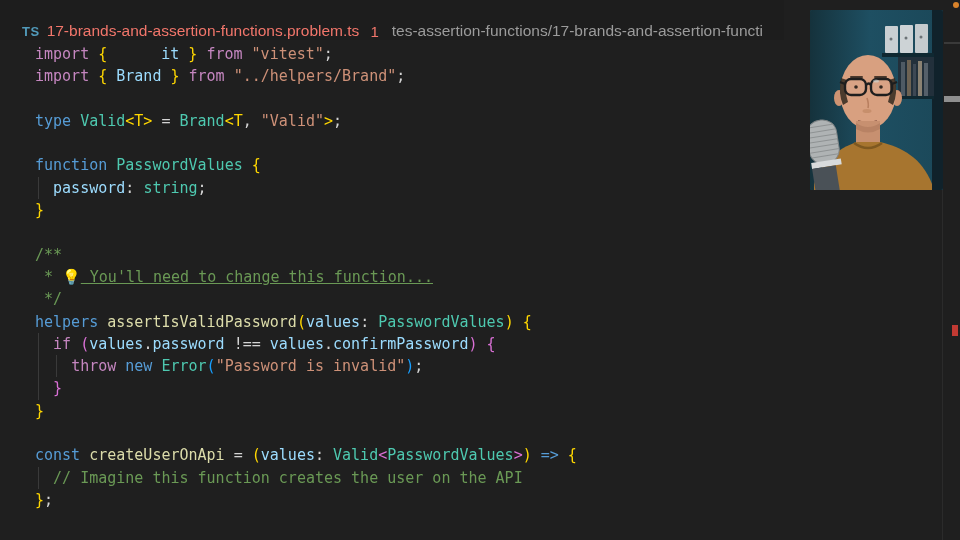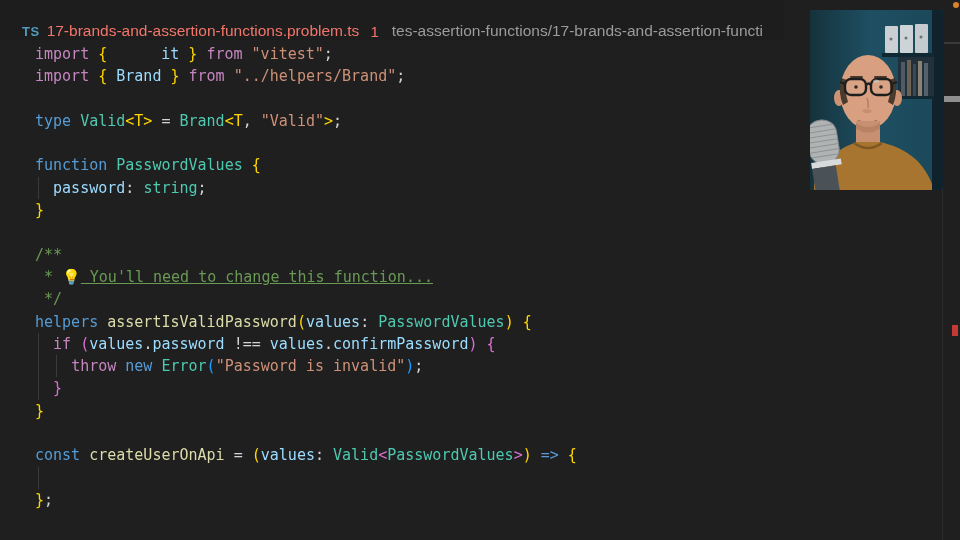--- a/index.html
+++ b/index.html
@@ -78,21 +78,21 @@
         <div class="code-line"><span style="color: var(--c-cmt);">/**</span></div>
         <div class="code-line"><span style="color: var(--c-cmt);"> * </span><span style="color: var(--c-emoji);">💡</span><span style="color: var(--c-cmt); text-decoration: underline;"> You'll need to change this function...</span></div>
         <div class="code-line"><span style="color: var(--c-cmt);"> */</span></div>
         <div class="code-line"><span style="color: var(--c-kw);">helpers </span><span style="color: var(--c-fn);">assertIsValidPassword</span><span style="color: var(--c-b1);">(</span><span style="color: var(--c-var);">values</span><span style="color: var(--c-pun);">: </span><span style="color: var(--c-type);">PasswordValues</span><span style="color: var(--c-b1);">) {</span></div>
         <div class="code-line"><span class="guide" style="left: 38px;"></span><span style="color: var(--c-pun);">  </span><span style="color: var(--c-ctl);">if </span><span style="color: var(--c-b2);">(</span><span style="color: var(--c-var);">values</span><span style="color: var(--c-pun);">.</span><span style="color: var(--c-var);">password</span><span style="color: var(--c-pun);"> !== </span><span style="color: var(--c-var);">values</span><span style="color: var(--c-pun);">.</span><span style="color: var(--c-var);">confirmPassword</span><span style="color: var(--c-b2);">) {</span></div>
         <div class="code-line"><span class="guide" style="left: 38px;"></span><span class="guide" style="left: 56px;"></span><span style="color: var(--c-pun);">    </span><span style="color: var(--c-ctl);">throw </span><span style="color: var(--c-kw);">new </span><span style="color: var(--c-type);">Error</span><span style="color: var(--c-b3);">(</span><span style="color: var(--c-str);">"Password is invalid"</span><span style="color: var(--c-b3);">)</span><span style="color: var(--c-pun);">;</span></div>
         <div class="code-line"><span class="guide" style="left: 38px;"></span><span style="color: var(--c-pun);">  </span><span style="color: var(--c-b2);">}</span></div>
         <div class="code-line"><span style="color: var(--c-b1);">}</span></div>
         <div class="code-line"></div>
         <div class="code-line"><span style="color: var(--c-kw);">const </span><span style="color: var(--c-fn);">createUserOnApi</span><span style="color: var(--c-pun);"> = </span><span style="color: var(--c-b1);">(</span><span style="color: var(--c-var);">values</span><span style="color: var(--c-pun);">: </span><span style="color: var(--c-type);">Valid</span><span style="color: var(--c-b2);">&lt;</span><span style="color: var(--c-type);">PasswordValues</span><span style="color: var(--c-b2);">&gt;</span><span style="color: var(--c-b1);">)</span><span style="color: var(--c-kw);"> =&gt; </span><span style="color: var(--c-b1);">{</span></div>
-        <div class="code-line"><span class="guide" style="left: 38px;"></span><span style="color: var(--c-pun);">  </span></div>
+        <div class="code-line"><span class="guide" style="left: 38px;"></span><span style="color: var(--c-pun);">  </span><span style="color: var(--c-cmt);">// Imagine this function creates the user on the API</span></div>
         <div class="code-line"><span style="color: var(--c-b1);">}</span><span style="color: var(--c-pun);">;</span></div>
       </div>
   </div>
 
   <div class="ruler-vline"></div>
   <div class="ruler" id="ruler">
       <div class="ruler-mark" style="position: fixed; left: 944px; top: 42px; width: 16px; height: 2px; background: rgb(58, 58, 58);"></div>
       <div class="ruler-mark" style="position: fixed; left: 944px; top: 96px; width: 16px; height: 6px; background: rgb(143, 143, 143);"></div>
       <div class="ruler-mark" style="position: fixed; left: 952px; top: 325px; width: 6px; height: 11px; background: rgb(194, 58, 51);"></div>
     </div>

